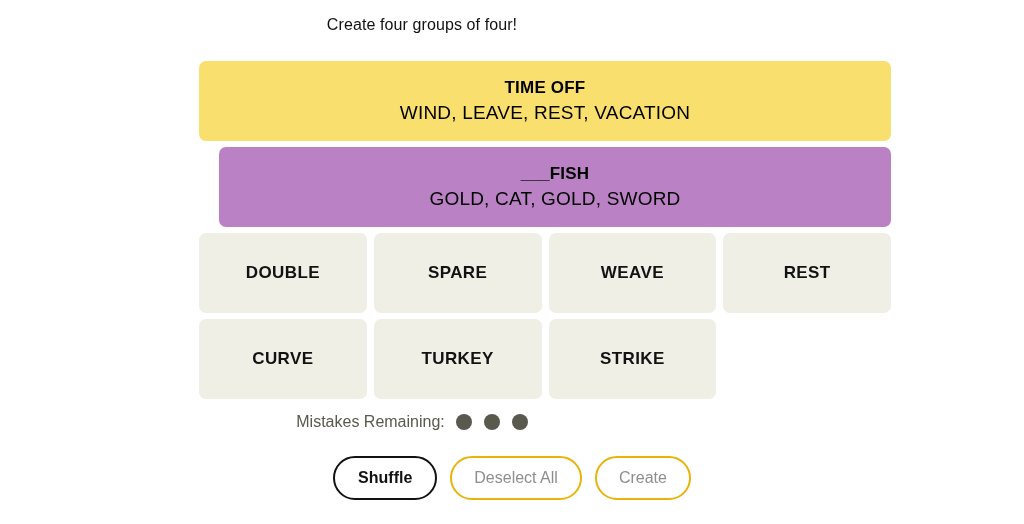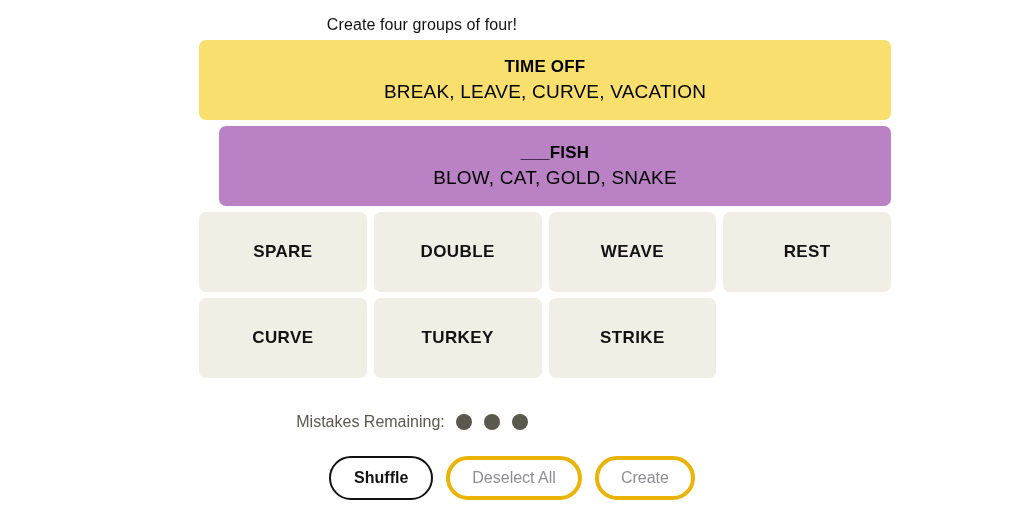--- a/index.html
+++ b/index.html
@@ -30,21 +30,21 @@
     font-size: 16px;
     line-height: 22px;
     color: #121212;
     letter-spacing: 0.1px;
   }
 
   
   .board {
     position: absolute;
     left: 199px;
-    top: 40px;
+    top: 61px;
     width: 692px;
   }
 
   .solved-row {
     height: 80px;
     border-radius: 7px;
     display: flex;
     flex-direction: column;
     align-items: center;
     justify-content: center;
@@ -137,47 +137,47 @@
     user-select: none;
     padding: 0 22px;
   }
   .btn-active {
     border: 2px solid #121212;
     color: #121212;
     font-weight: bold;
     padding: 12px 23px;
   }
   .btn-muted {
-    border: 4px solid #eab308;
+    border: 2px solid #eab308;
     color: #8e8e92;
     font-weight: normal;
   }
 </style>
 </head>
 <body>
 
 <div class="page">
 
   <div class="subtitle">Create four groups of four!</div>
 
   <div class="board">
 
     <div class="solved-row" style="background: rgb(249, 223, 109);">
       <div class="solved-title">TIME OFF</div>
-      <div class="solved-members">BREAK, LEAVE, CURVE, VACATION</div>
+      <div class="solved-members">WIND, LEAVE, REST, VACATION</div>
     </div>
 
     <div class="solved-row" style="background: rgb(186, 129, 197); margin-left: 20px;">
       <div class="solved-title">___FISH</div>
-      <div class="solved-members">BLOW, CAT, GOLD, SNAKE</div>
+      <div class="solved-members">GOLD, CAT, GOLD, SWORD</div>
     </div>
 
     <div class="tile-grid">
+      <div class="tile">DOUBLE</div>
       <div class="tile">SPARE</div>
-      <div class="tile">DOUBLE</div>
       <div class="tile">WEAVE</div>
       <div class="tile">REST</div>
       <div class="tile">CURVE</div>
       <div class="tile">TURKEY</div>
       <div class="tile">STRIKE</div>
     </div>
 
   </div>
 
   <div class="mistakes">

